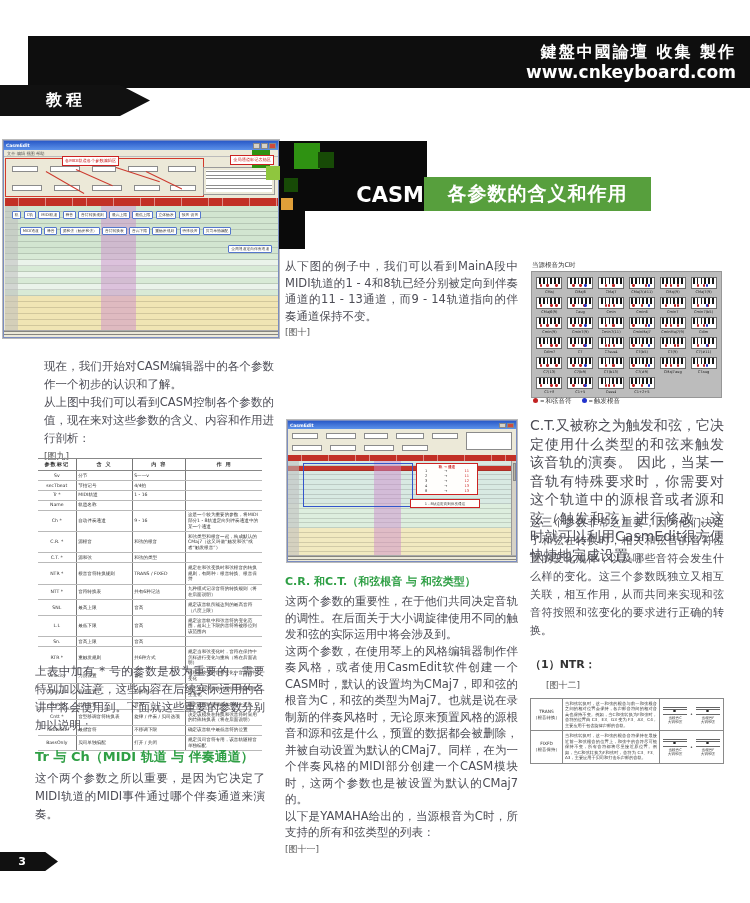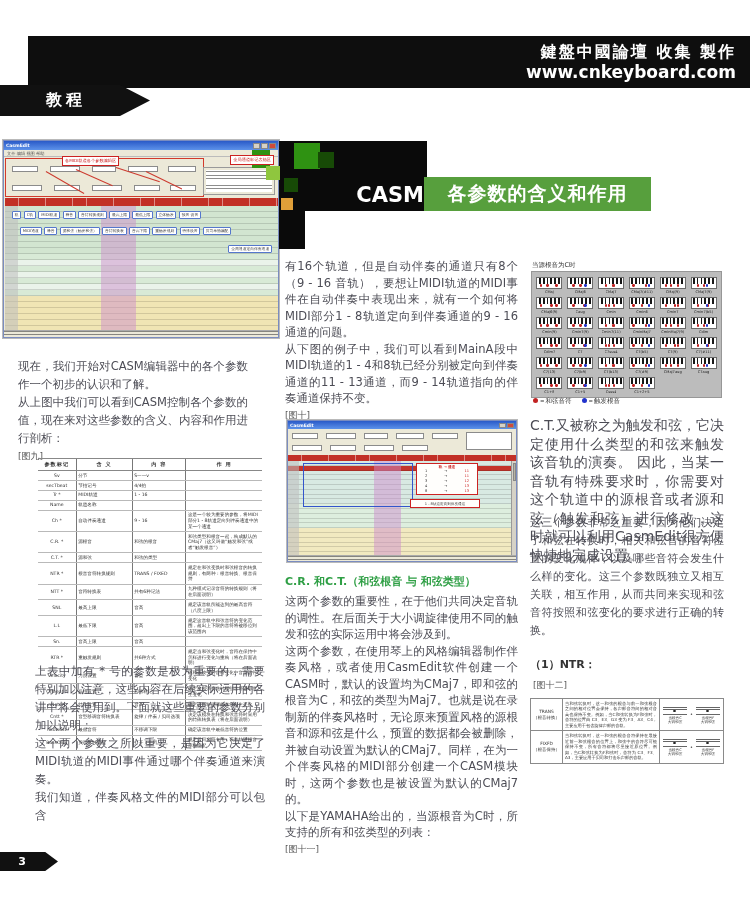--- a/index.html
+++ b/index.html
@@ -218,21 +218,21 @@
 <div class="px" style="left:318px;top:152px;width:16px;height:16px;background:#174a06;"></div>
 <div class="px" style="left:252px;top:150px;width:18px;height:18px;background:#2f9212;"></div>
 <div class="px" style="left:266px;top:166px;width:14px;height:14px;background:#8fc63e;"></div>
 <div class="px" style="left:281px;top:198px;width:12px;height:12px;background:#df9f39;"></div>
 <div class="px" style="left:284px;top:178px;width:14px;height:14px;background:#174a06;"></div>
 <div class="abs banner-black-text">CASM</div>
 <div class="abs banner-green" style="background:#579f3d;">
   <span>各参数的含义和作用</span>
 </div>
 
-<div class="abs bodytxt" style="left:18px; top:357px; width:230px;">
+<div class="abs bodytxt" style="left:44px; top:357px; width:230px;">
   <p>现在，我们开始对CASM编辑器中的各个参数作一个初步的认识和了解。</p>
   <p>从上图中我们可以看到CASM控制各个参数的值，现在来对这些参数的含义、内容和作用进行剖析：</p>
   <div class="fig-label">[图九]</div>
 </div>
 
 <div class="abs" style="left:38px; top:458px; width:224px;">
   <table class="fig9">
     <colgroup>
         <col style="width:17%">
         <col style="width:25%">
@@ -361,26 +361,25 @@
           <td>贝司单独编配</td>
           <td>打开 / 关闭</td>
           <td>规定贝司音符专用，该音轨随根音单独编配</td>
         </tr>
       </tbody>
   </table>
 </div>
 
 <div class="abs bodytxt" style="left:35px; top:662px; width:230px;">
   <p>上表中加有 * 号的参数是极为重要的，需要特别加以注意，这些内容在后续实际运用的各讲中将会使用到。下面就这些重要的参数分别加以说明：</p>
+  <p class="g-head" style="font-size:13px; line-height:18px; margin-top:14px; margin-bottom:3px;">Tr 与 Ch（MIDI 轨道 与 伴奏通道）</p>
   <p>这个两个参数之所以重要，是因为它决定了MIDI轨道的MIDI事件通过哪个伴奏通道来演奏。</p>
-  <p>我们知道，伴奏风格文件的MIDI部分可以包含</p>
 </div>
 
 <div class="abs bodytxt" style="left:285px; top:258px; width:233px; line-height:16.5px;">
-  <p>有16个轨道，但是自动伴奏的通道只有8个（9 - 16 音轨），要想让MIDI轨道的MIDI事件在自动伴奏中表现出来，就有一个如何将MIDI部分1 - 8轨道定向到伴奏通道的9 - 16通道的问题。</p>
   <p>从下图的例子中，我们可以看到MainA段中MIDI轨道的1 - 4和8轨已经分别被定向到伴奏通道的11 - 13通道，而9 - 14轨道指向的伴奏通道保持不变。</p>
   <div class="fig-label">[图十]</div>
 </div>
 
 <div class="win" style="left:287px; top:420px; width:230px; height:142px;">
   <div class="tbar" style="height:8px;">
     <span class="t">CasmEdit</span>
     <span class="btns">
       <span class="btn" style="height:5px;"></span>
       <span class="btn close" style="height:5px;"></span>
@@ -751,21 +750,21 @@
   <span><span class="bullet" style="background:#2233cc;"></span><span>＝触发根音</span></span>
 </div>
 
 <div class="abs bodytxt" style="left:530px; top:416px; width:194px; font-size:14px; line-height:18.5px;">
   <p>C.T.又被称之为触发和弦，它决定使用什么类型的和弦来触发该音轨的演奏。 因此，当某一音轨有特殊要求时，你需要对这个轨道中的源根音或者源和弦（触发和弦）进行修改，这时就可以利用CasmEdit很方便快捷地完成设置。</p>
 </div>
 
 <div class="abs bodytxt" style="left:530px; top:514px; width:194px; font-size:11px; line-height:18px;">
   <p>这三个参数非常之重要，因为他们决定了和弦在转换时，相关和弦音的音符位置的变化规律，以及哪些音符会发生什么样的变化。这三个参数既独立又相互关联，相互作用，从而共同来实现和弦音符按照和弦变化的要求进行正确的转换。</p>
   <p style="font-weight:bold; color:#333; margin-top:16px;">（1）NTR：</p>
-  <div class="fig-label" style="margin:2px 3px 4px;">[图十二]</div>
+  <div class="fig-label" style="margin:2px 16px 4px;">[图十二]</div>
   <table class="fig12">
     <tbody id="fig12-body">
         <tr>
           <td class="lab">TRANS<br>（根音转换）</td>
           <td class="desc">当和弦转换时，这一和弦的根音与前一和弦根音之间的相对位置会保持，各声部音符间的相对音高也保持不变。例如，当C和弦转换为F和弦时，音符的位置由 C3、E3、G3 变为 F3、A3、C4，主要应用于包含旋律声部的音轨。</td>
           <td class="stf">
             <div class="staffrow">
               <span class="staffwrap">
                 <span class="staff"></span>
                 <span class="staff-label">当根音C</span>

